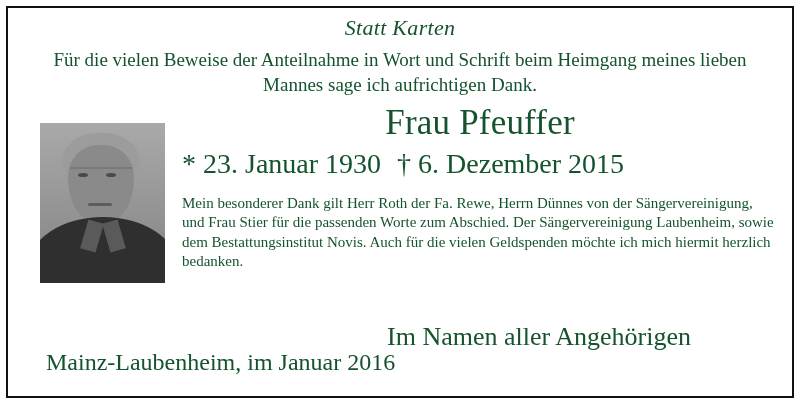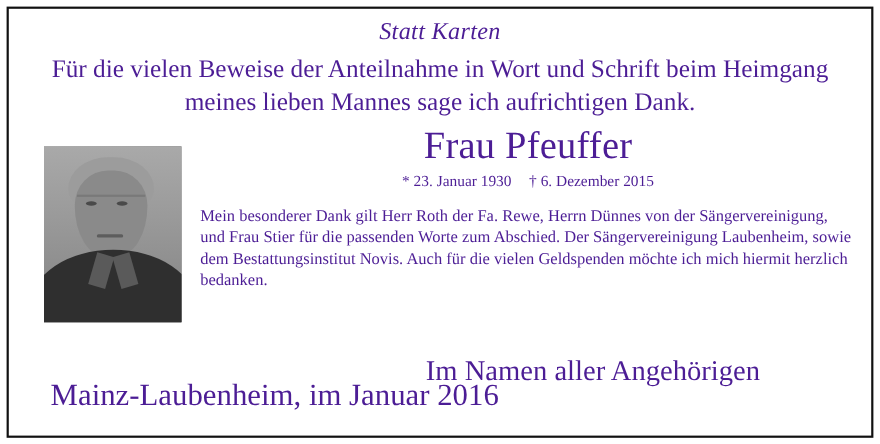--- a/index.html
+++ b/index.html
@@ -6,21 +6,21 @@
     margin: 0;
     padding: 0;
     background: #ffffff;
   }
   #page {
     position: relative;
     width: 800px;
     height: 404px;
     background: #ffffff;
     font-family: "Liberation Serif", serif;
-    color: #4c1d95;
+    color: #14532d;
     box-sizing: border-box;
     overflow: hidden;
   }
   .border-frame {
     position: absolute;
     left: 6px;
     top: 6px;
     right: 6px;
     bottom: 6px;
     border: 2px solid #111111;
@@ -37,21 +37,21 @@
   .statt-karten {
     text-align: center;
     font-style: italic;
     font-size: 22px;
     line-height: 1.1;
     margin-top: 2px;
     letter-spacing: 0.3px;
   }
   .intro {
     text-align: center;
-    font-size: 23px;
+    font-size: 19px;
     line-height: 1.28;
     margin-top: 8px;
     padding: 0 10px;
   }
   .mid {
     position: relative;
     margin-top: 8px;
     min-height: 190px;
   }
   .portrait {
@@ -145,22 +145,22 @@
     margin-left: 160px;
   }
   .name {
     text-align: center;
     font-size: 35px;
     line-height: 1.05;
     margin-top: 0px;
     letter-spacing: 0.2px;
   }
   .dates {
-    text-align: center;
-    font-size: 14px;
+    text-align: left;
+    font-size: 28px;
     margin-top: 6px;
   }
   .dates .sep {
     display: inline-block;
     width: 16px;
   }
   .body-text {
     margin-top: 14px;
     font-size: 15px;
     line-height: 1.3;
@@ -181,21 +181,21 @@
   .closing .line2 {
     font-size: 21px;
     font-weight: bold;
     line-height: 1.25;
     margin-top: 2px;
   }
   .place {
     position: absolute;
     left: 24px;
     bottom: 14px;
-    font-size: 28px;
+    font-size: 24px;
   }
 </style>
 </head>
 <body>
 
 <div id="page">
 
   <div class="border-frame"></div>
 
   <div class="content">

